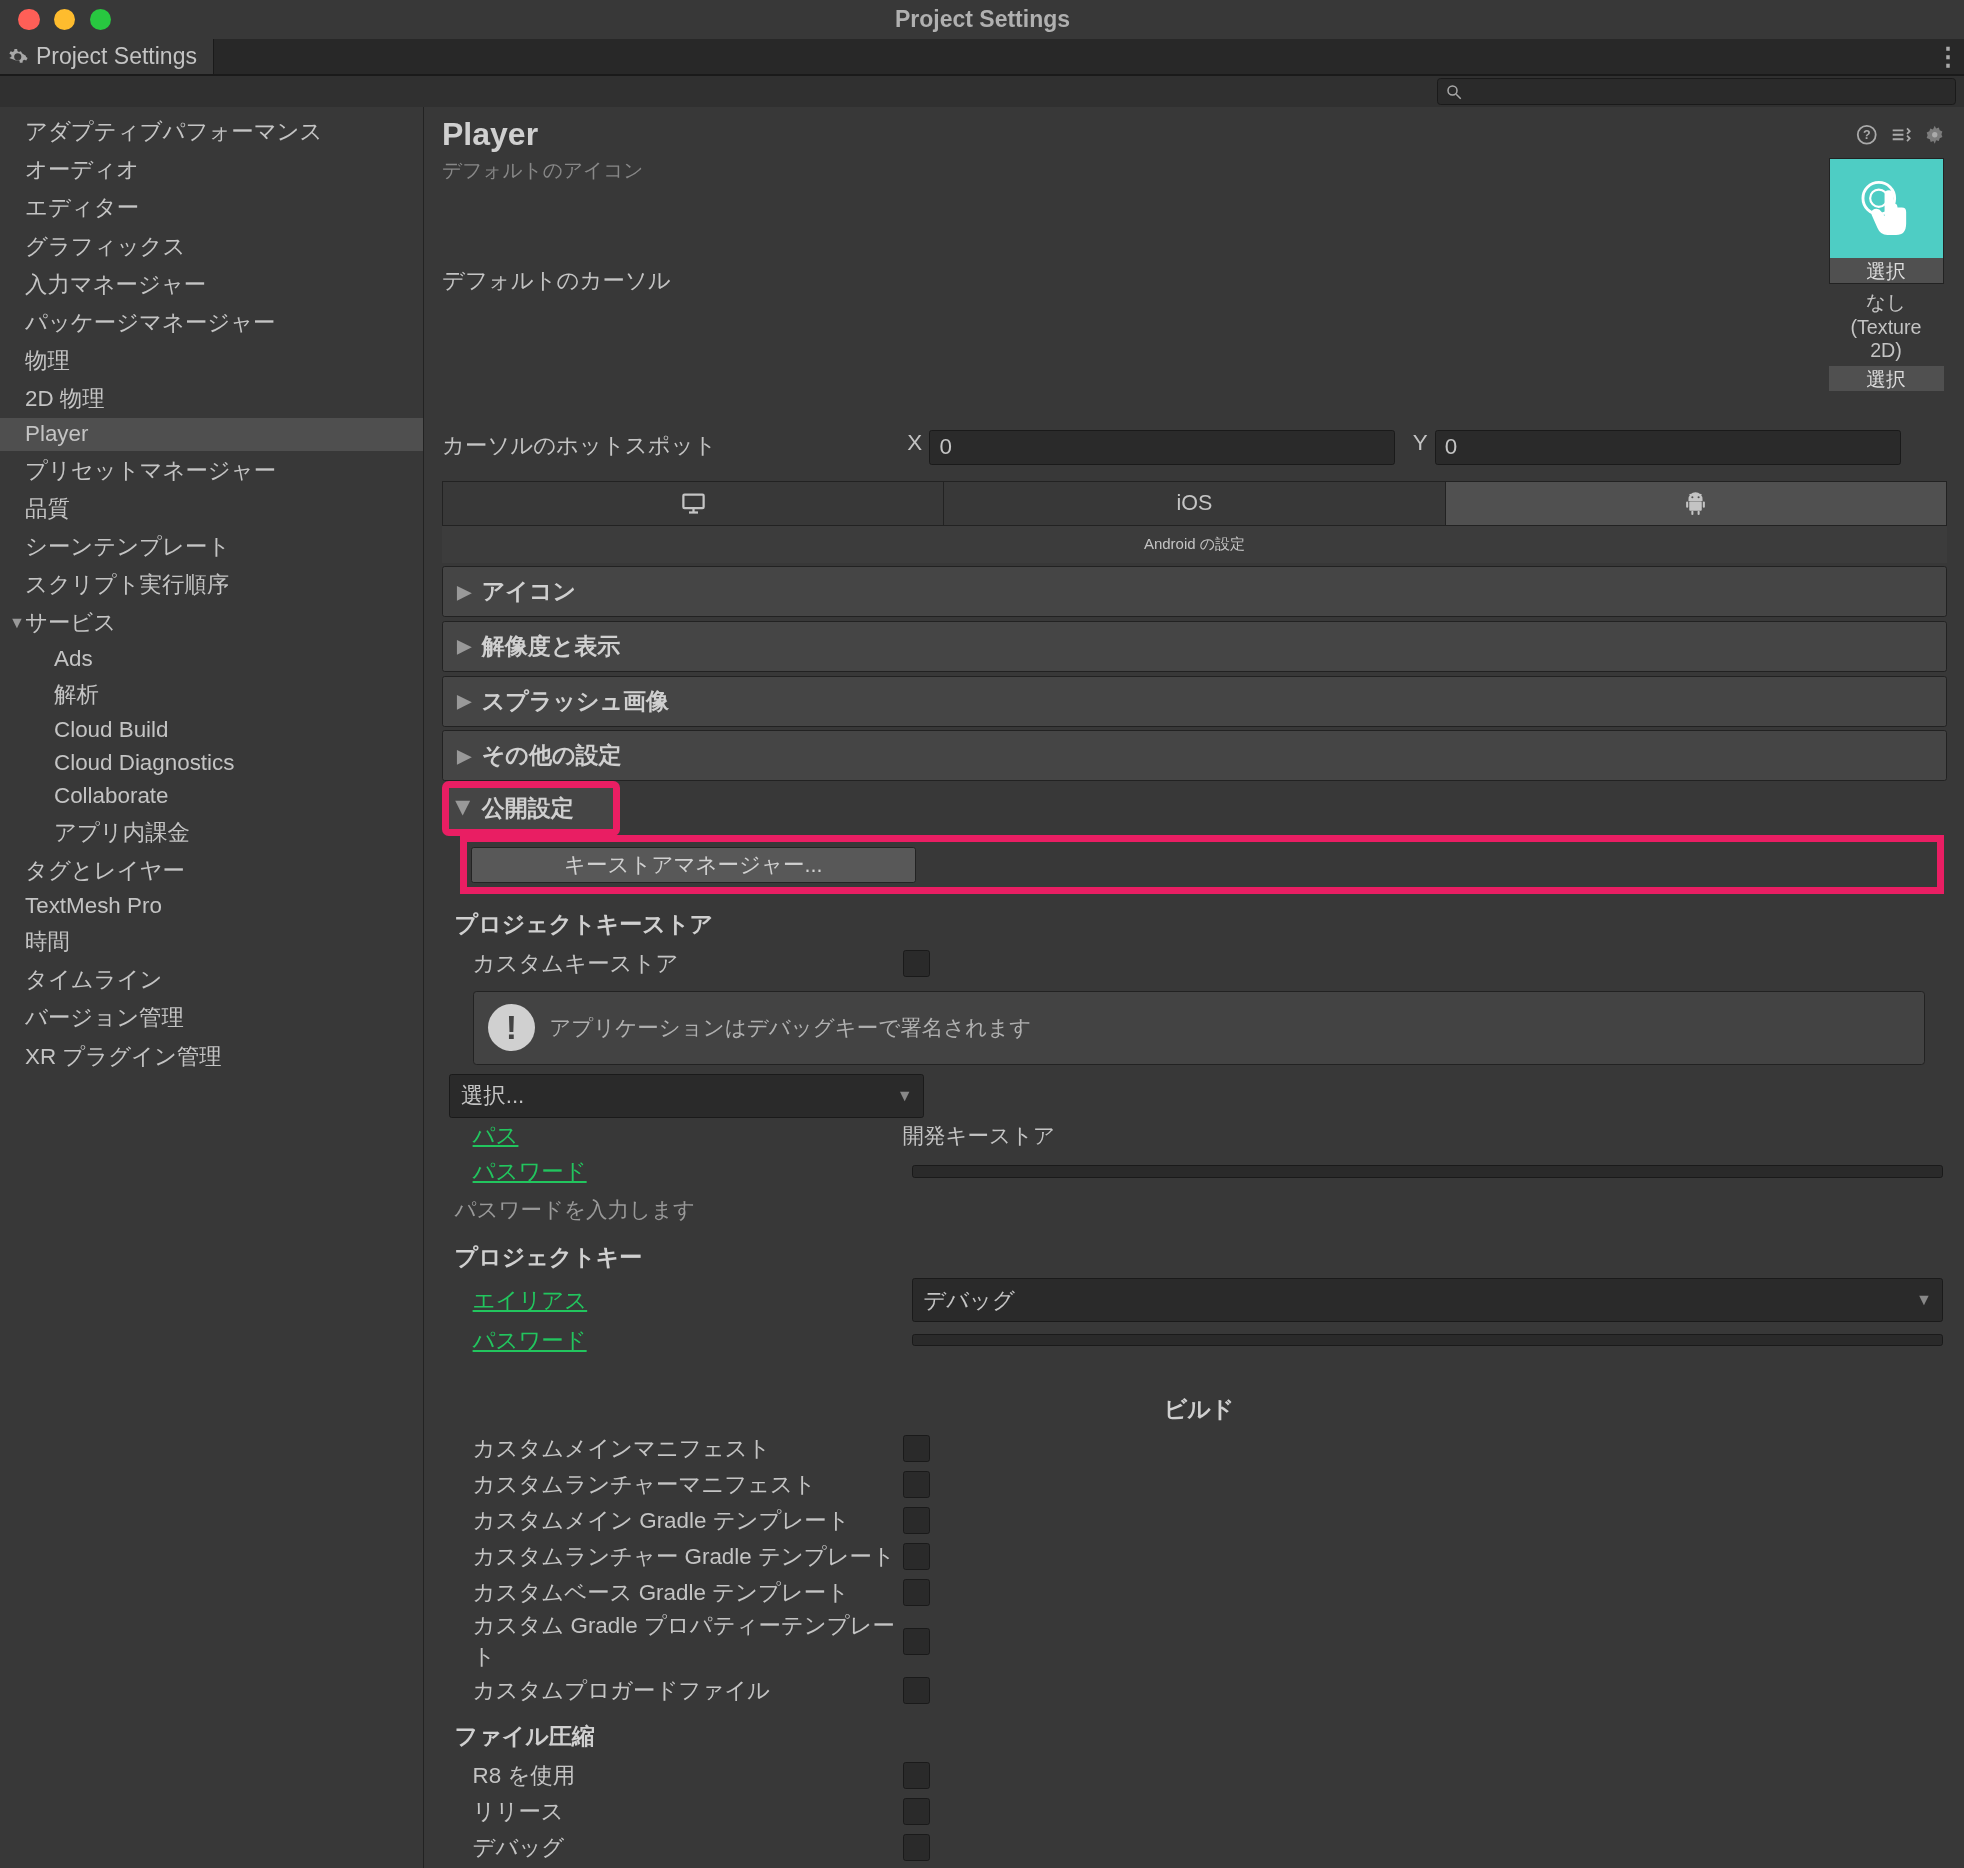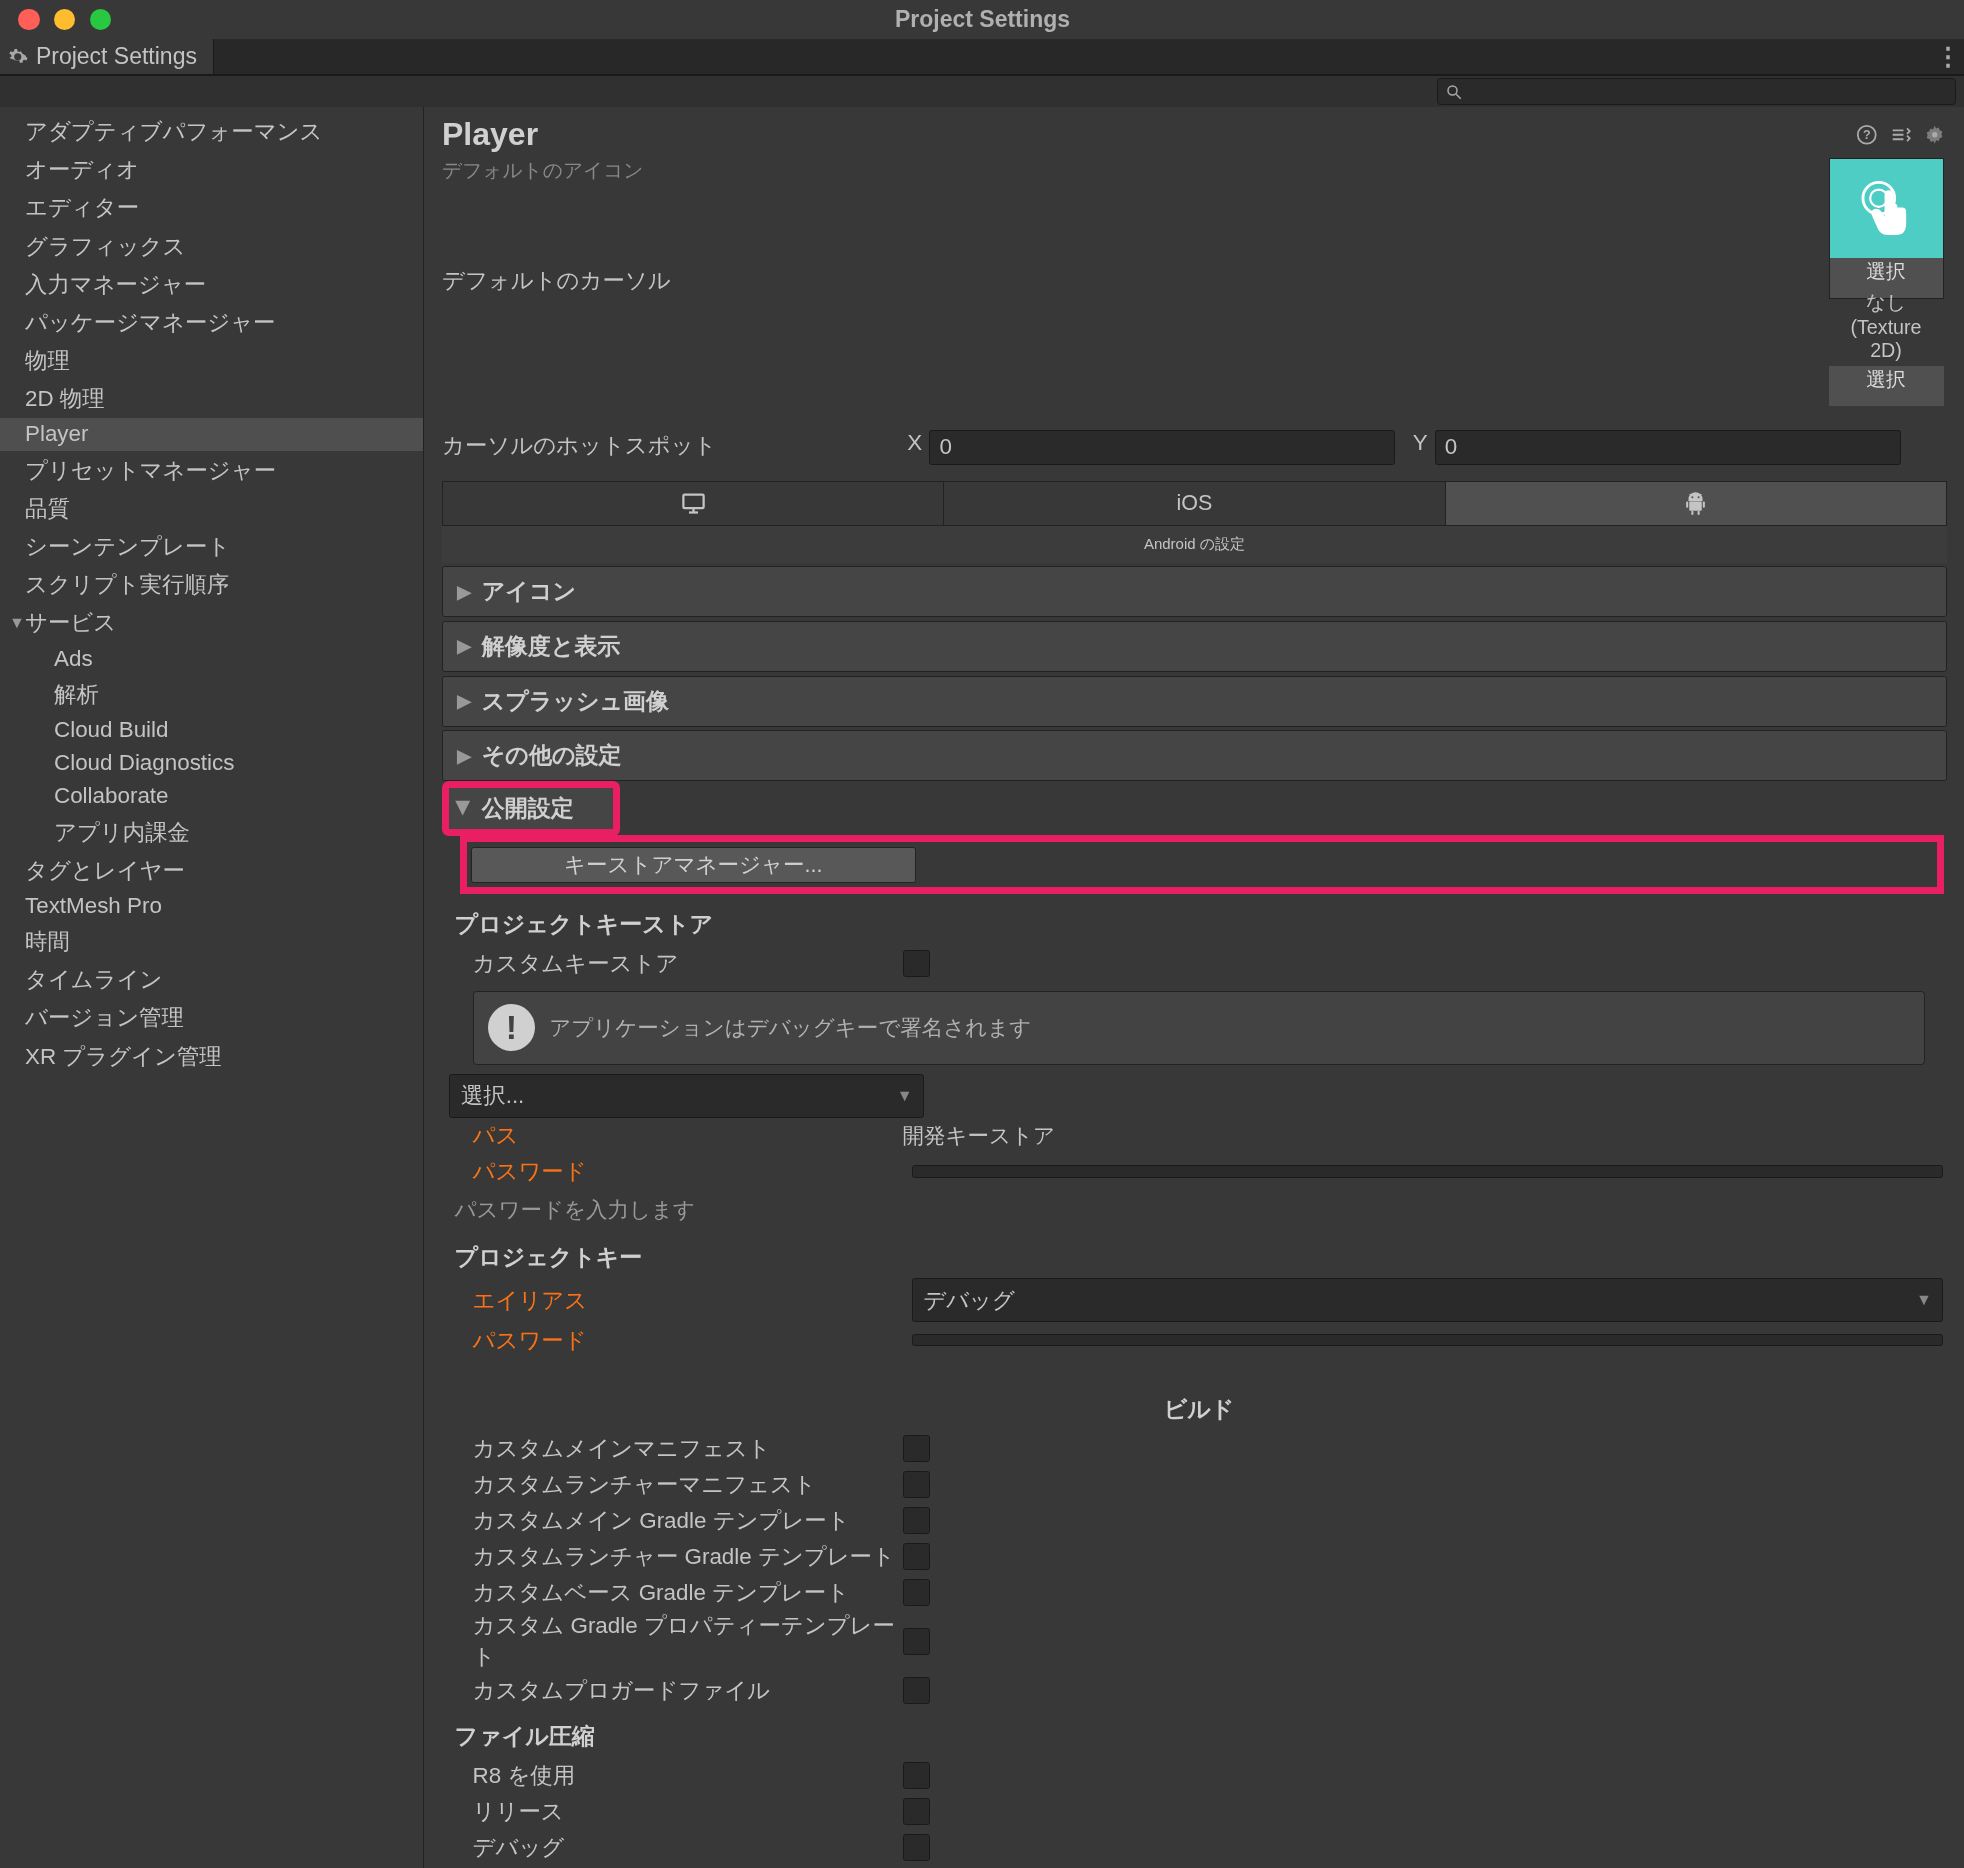--- a/index.html
+++ b/index.html
@@ -36,21 +36,21 @@
 .header-right { margin-left: auto; display: flex; gap: 9px; color: #aaa; }
 .header-icon { width: 25px; height: 25px; display:flex;align-items:center;justify-content:center; }
 
 .content-inner { padding: 0 18px 18px 18px; }
 .row-label { width: 439px; color: #c4c4c4; font-size: 22.4px; }
 .row-label.small { font-size: 19.7px; color: #888; }
 
 .texture-picker { position: absolute; right: 21.5px; top: 1.8px; background: #2f2f2f; border:0.9px solid #222; width: 115px; }
 .tex-box { width: 113px; height: 99px; background: #4ecdc4; display:flex;align-items:center;justify-content:center; position:relative;}
 .tex-box svg { width: 72px; height: 72px; }
-.tex-select-bar { height: 40px; background:#505050; text-align:center; font-size:19.7px; color:#ddd;}
+.tex-select-bar { height: 25px; background:#505050; text-align:center; font-size:19.7px; color:#ddd;}
 .tex-picker2 { position:absolute; right:21.5px; top:129px; width:115px;}
 .tex-none-label { font-size:19.7px; color:#c4c4c4; text-align:center; padding:3.6px;}
 
 .coord-row { display:flex; align-items:flex-start; gap:7.2px; margin-top: 134px;}
 .coord-label { width:448px; font-size:22.4px; }
 .coord-input-label { width:25px; text-align:right; font-size:22.4px; color:#c4c4c4;}
 .num-input { background:#2a2a2a; border:0.9px solid #1a1a1a; color:#c4c4c4; padding:3.6px 9px; font-size:22.4px; border-radius:2.7px; }
 .num-input.x { width: 466px; }
 .num-input.y { width: 466px; }
 
@@ -65,21 +65,21 @@
 .collapser .arr { font-size:18px; color:#999; }
 .collapser.open .arr { transform: rotate(90deg); display:inline-block;}
 
 .highlight-pink { outline: 7.2px solid #e91e63; outline-offset:-3.6px;}
 .keystore-btn-wrap { display:flex; margin:7.2px 3.6px 7.2px 18px; }
 .keystore-btn { width: 445px; height: 36px; background:#585858; border:0.9px solid #232323; color:#d0d0d0; font-size:21.5px; text-align:center; line-height:34px; border-radius:2.7px;}
 
 .sub-indent { padding-left: 27px; }
 .sub-row { display:flex; align-items:center; min-height:36px; }
 .sub-row-label { width: 430px; font-size:22.4px; color:#c4c4c4; }
-.sub-row-label.dim { color:#f97316; }
+.sub-row-label.dim { color:#22c55e;text-decoration:underline; }
 .checkbox { width:27px; height:27px; background:#2a2a2a; border:0.9px solid #1a1a1a; border-radius:2.7px; }
 
 .info-box { background:#434343; border:0.9px solid #222; border-radius:3.6px; padding:12.5px 14.3px; margin:9px 18px 9px 27px; display:flex; align-items:center; gap:14.3px; font-size:21.5px; color:#b0b0b0;}
 .info-icon { width:47px; height:47px; border-radius:50%; background:#d0d0d0; color:#434343; display:flex;align-items:center;justify-content:center; font-size:34px; font-weight:bold;}
 
 .dropdown { background:#2a2a2a; border:0.9px solid #1a1a1a; color:#c4c4c4; padding:5.4px 10.7px; font-size:22.4px; border-radius:2.7px; display:flex; align-items:center; justify-content:space-between;}
 .dropdown.wide { width:475px; margin-left:0px;}
 .dropdown.full { flex:1; margin-left:9px;}
 .dd-arr { font-size:16px; color:#888;}
 

